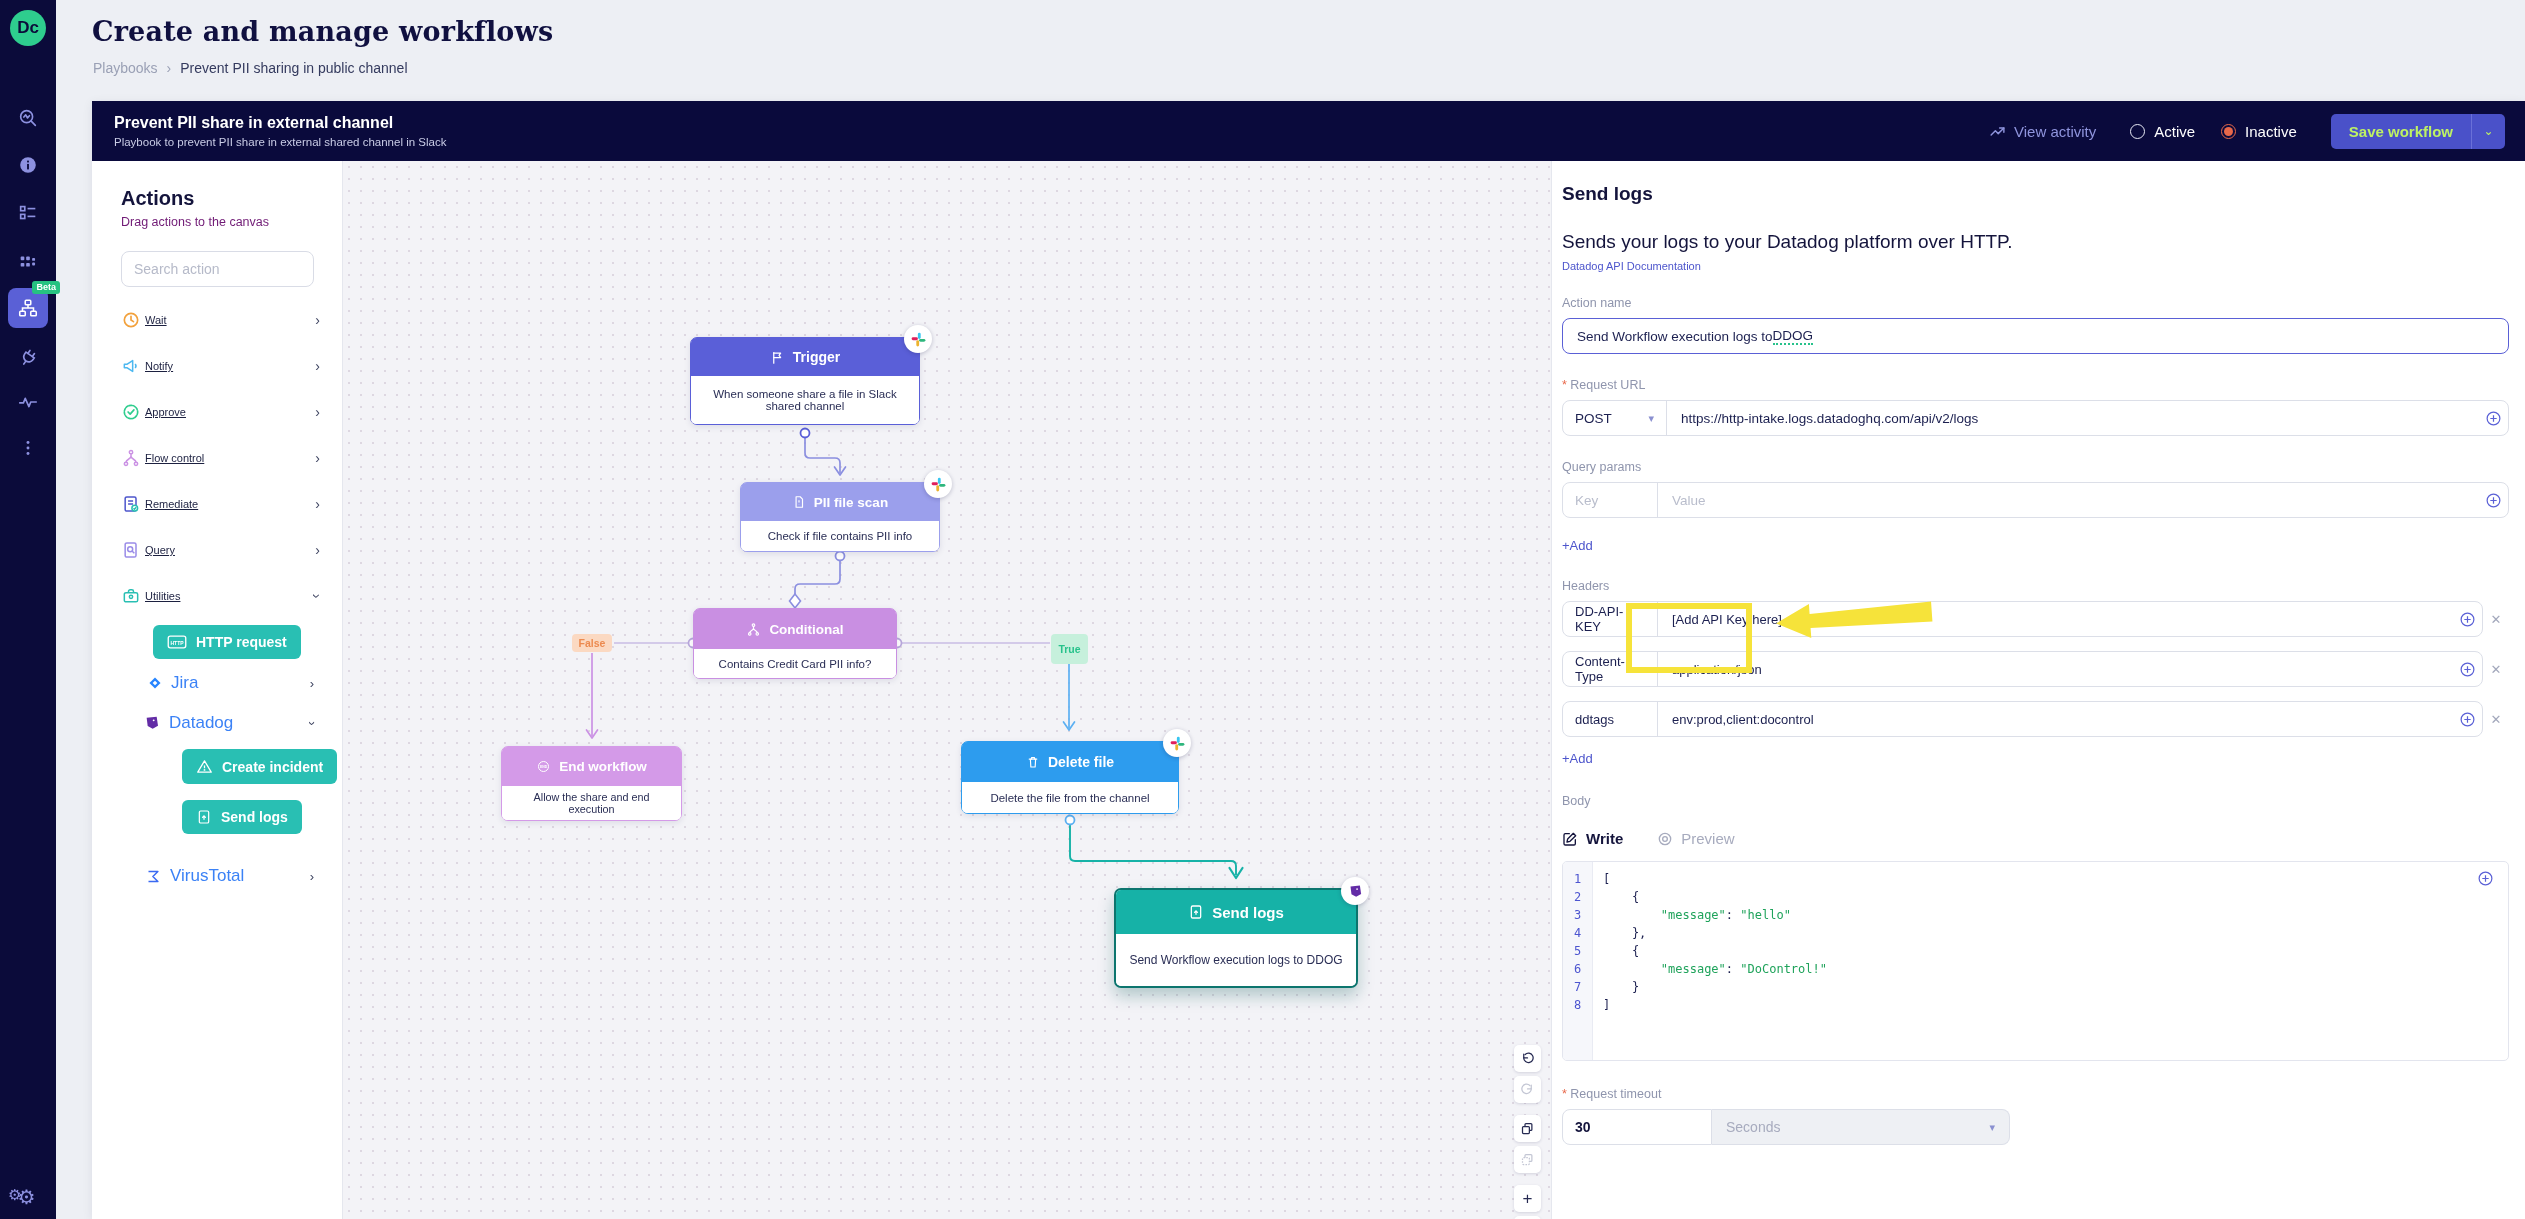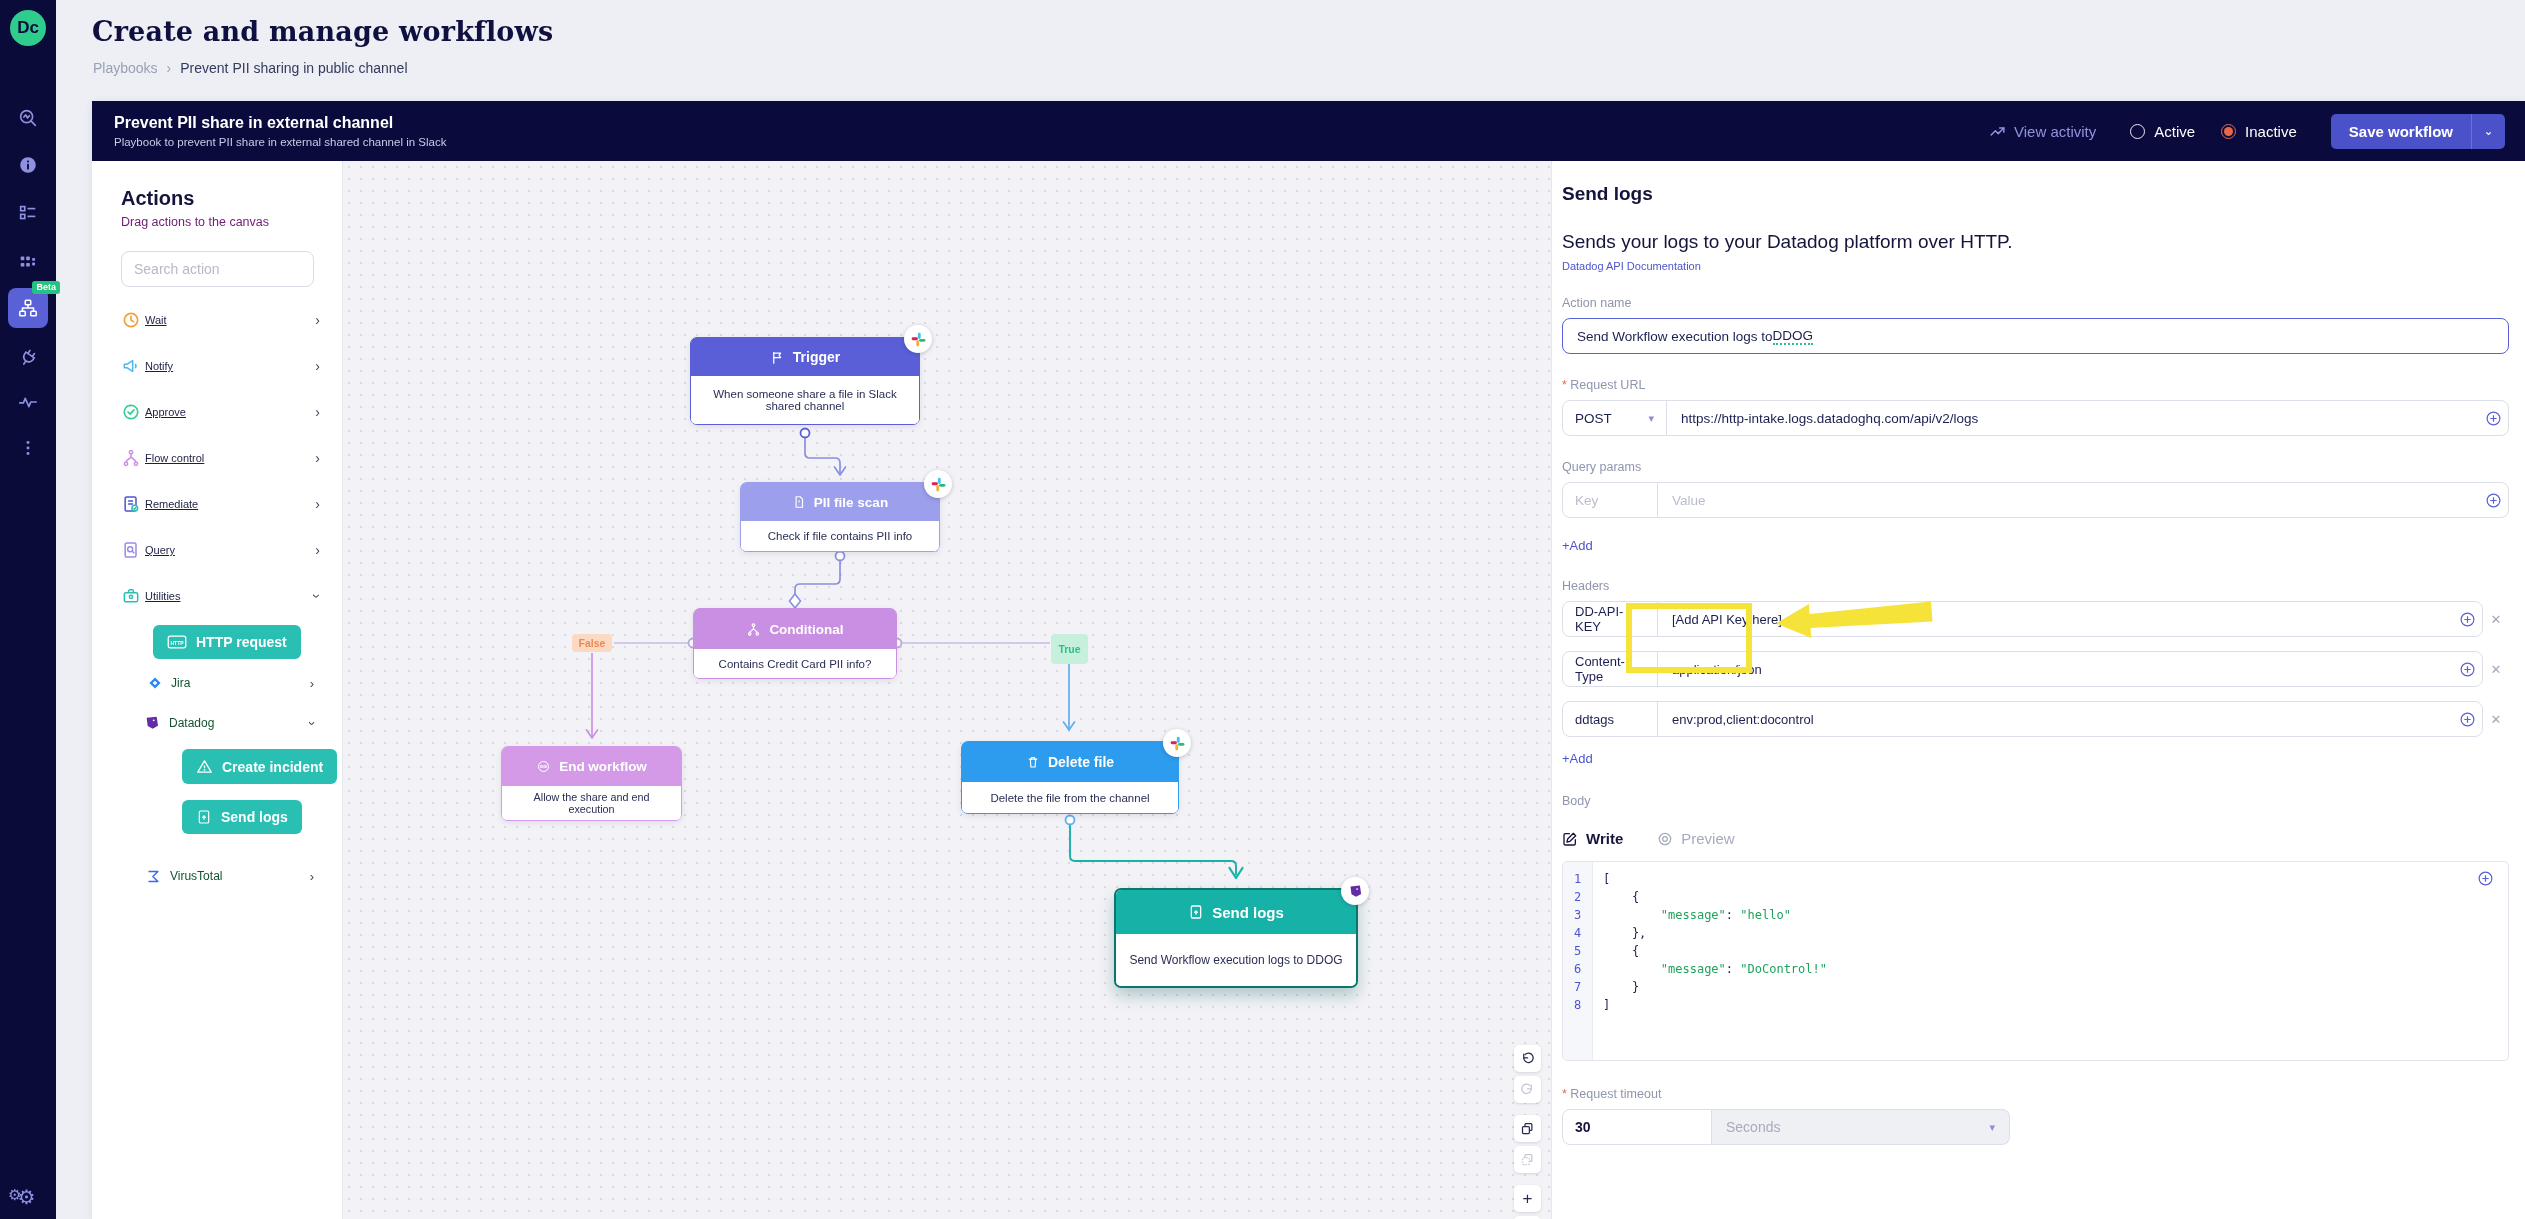--- a/index.html
+++ b/index.html
@@ -31,39 +31,39 @@
   .banner { position:absolute; left:0; top:0; width:2433px; height:60px; background:#0a0a3c; display:flex; align-items:center; justify-content:space-between; padding:0 20px 0 22px; }
   .banner-t { font-size:16px; font-weight:bold; color:#fff; margin-bottom:4px; }
   .banner-s { font-size:11.5px; color:#c9cce6; }
   .banner-right { display:flex; align-items:center; gap:34px; }
   .viewact { display:flex; align-items:center; gap:8px; color:#8f94dd; font-size:15px; cursor:pointer; }
   .radios { display:flex; align-items:center; gap:26px; color:#fff; font-size:15px; }
   .radio { display:flex; align-items:center; gap:9px; cursor:pointer; }
   .rdot { width:15px; height:15px; border-radius:50%; border:1.5px solid #e8eaf6; }
   .rdot.sel { border:1.5px solid #e8684a; position:relative; }
   .rdot.sel::after { content:""; position:absolute; inset:2px; border-radius:50%; background:#e8684a; }
-  .savebtn { display:flex; align-items:stretch; background:#4a51c9; border-radius:5px; overflow:hidden; color:#ffffff; cursor:pointer; }
+  .savebtn { display:flex; align-items:stretch; background:#4a51c9; border-radius:5px; overflow:hidden; color:#bef264; cursor:pointer; }
   .savebtn .main { padding:9px 18px; font-size:15px; font-weight:bold; }
   .savebtn .drop { width:34px; display:flex; align-items:center; justify-content:center; border-left:1px solid #6a70d8; font-size:12px; }
 
   
   .apanel { position:absolute; left:0; top:60px; width:251px; height:1058px; background:#fff; border-right:1px solid #e5e7ee; overflow:hidden; }
   .apanel-inner { padding:26px 0 0 0; }
   .ap-title { font-size:20px; font-weight:bold; color:#14143c; padding:0 29px; }
   .ap-sub { font-size:12.5px; color:#701a75; padding:5px 29px 0; }
   .ap-search { margin:22px 29px 10px; }
   .ap-search input { width:193px; height:36px; border:1px solid #d9dce6; border-radius:8px; padding:0 12px; font-size:14px; color:#1c2050; outline:none; font-family:"Liberation Sans",sans-serif; }
   .ap-search input::placeholder { color:#b6bac9; }
   .ap-item { display:flex; align-items:center; height:46px; padding:0 22px 0 29px; cursor:pointer; }
   .ap-item .lbl { flex:1; font-size:11px; color:#1c2040; margin-left:4px;text-decoration:underline; }
   .ap-item .chev { color:#3f4562; font-size:14px; }
   .tealbtn { display:inline-flex; align-items:center; gap:9px; background:#29bfb3; color:#fff; font-size:14px; font-weight:bold;
     border:none; border-radius:6px; padding:9px 14px; cursor:pointer; font-family:"Liberation Sans",sans-serif; }
   .tree-row { display:flex; align-items:center; height:40px; cursor:pointer; }
-  .tree-row .lbl { flex:1; font-size:12px; color:#14532d; margin-left:9px; }
+  .tree-row .lbl { flex:1; font-size:17px; color:#3b82f6; margin-left:9px; }
   .tree-row .chev { color:#3f4562; font-size:13px; margin-right:28px; }
 
   
   .canvas { position:absolute; left:251px; top:60px; width:1208px; height:1058px;
     background:#f3f3f7; background-image:radial-gradient(circle, #ddd7e1 1px, transparent 1.3px); background-size:12px 12px; }
   .node { position:absolute; background:#fff; border-radius:7px; box-shadow:0 2px 6px rgba(30,30,80,.10); border:1.5px solid var(--c); overflow:visible; }
   .node-head { background:var(--c); color:#fff; font-weight:bold; display:flex; align-items:center; justify-content:center; gap:8px; border-radius:5px 5px 0 0; }
   .node-body { background:#fff; color:#2a2e55; text-align:center; display:flex; align-items:center; justify-content:center; border-radius:0 0 5px 5px; padding:5px 10px; }
   .nbadge { position:absolute; top:-13px; right:-13px; width:28px; height:28px; border-radius:50%; background:#fff;
     box-shadow:0 1px 4px rgba(30,30,80,.25); display:flex; align-items:center; justify-content:center; }

